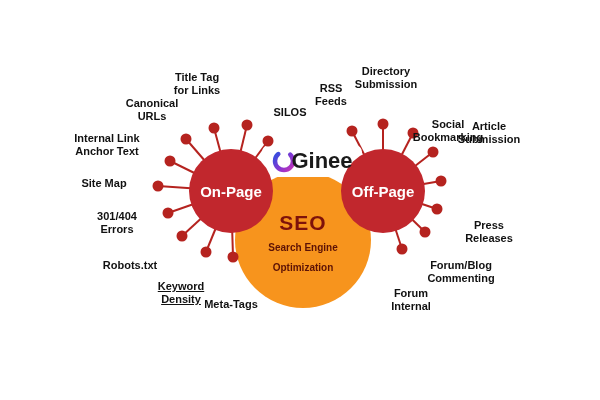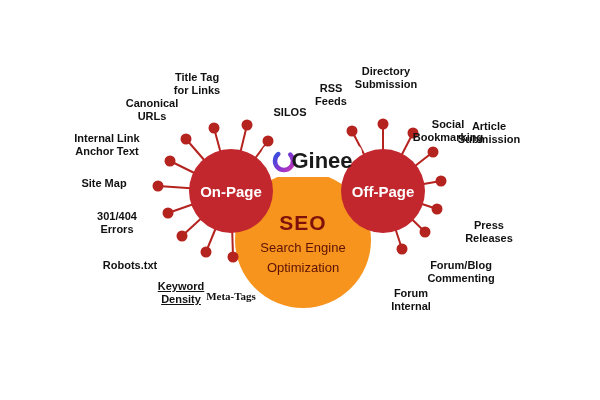--- a/index.html
+++ b/index.html
@@ -14,21 +14,21 @@
   }
   .circle-label{
     position:absolute;transform:translate(-50%,-50%);
     font-size:15px;font-weight:bold;color:#fff;text-align:left;
   }
   .center-text{
     position:absolute;left:303px;top:243px;transform:translate(-50%,-50%);
     text-align:center;
   }
   .seo-title{font-size:21px;font-weight:bold;color:#7e120a;letter-spacing:1px;line-height:30px;}
-  .seo-sub{font-size:13px;font-weight:normal;color:#5c1206;line-height:20px;}
+  .seo-sub{font-size:10px;font-weight:bold;color:#5c1206;line-height:20px;}
   .logo-text{
     position:absolute;left:322px;top:161px;transform:translate(-50%,-50%);
     font-size:22px;font-weight:bold;color:#1a1a1a;
   }
 </style>
 </head>
 <body>
 
 <div class="stage">
 
@@ -108,21 +108,21 @@
   </div>
 
   <div class="node-label" style="left:197px;top:84px;width:60px;">Title Tag for Links</div>
   <div class="node-label" style="left:290px;top:112px;width:50px;">SILOS</div>
   <div class="node-label" style="left:152px;top:110px;width:70px;">Canonical URLs</div>
   <div class="node-label" style="left:107px;top:145px;width:88px;text-align:center;">Internal Link Anchor Text</div>
   <div class="node-label" style="left:104px;top:183px;width:70px;">Site Map</div>
   <div class="node-label" style="left:117px;top:223px;width:56px;">301/404 Errors</div>
   <div class="node-label" style="left:130px;top:265px;width:74px;">Robots.txt</div>
   <div class="node-label" style="left:181px;top:293px;width:62px;text-decoration:underline;">Keyword Density</div>
-  <div class="node-label" style="left:231px;top:296px;width:72px;font-family:Liberation Serif, serif;">Meta-Tags</div>
+  <div class="node-label" style="left:231px;top:304px;width:72px;">Meta-Tags</div>
 
   <div class="node-label" style="left:331px;top:95px;width:46px;">RSS Feeds</div>
   <div class="node-label" style="left:386px;top:78px;width:76px;">Directory Submission</div>
   <div class="node-label" style="left:448px;top:95px;width:82px;margin-top:36px;">Social Bookmarking</div>
   <div class="node-label" style="left:489px;top:133px;width:66px;">Article Submission</div>
   <div class="node-label" style="left:489px;top:232px;width:62px;">Press Releases</div>
   <div class="node-label" style="left:461px;top:272px;width:84px;">Forum/Blog Commenting</div>
   <div class="node-label" style="left:411px;top:300px;width:56px;">Forum Internal</div>
 
 </div>

